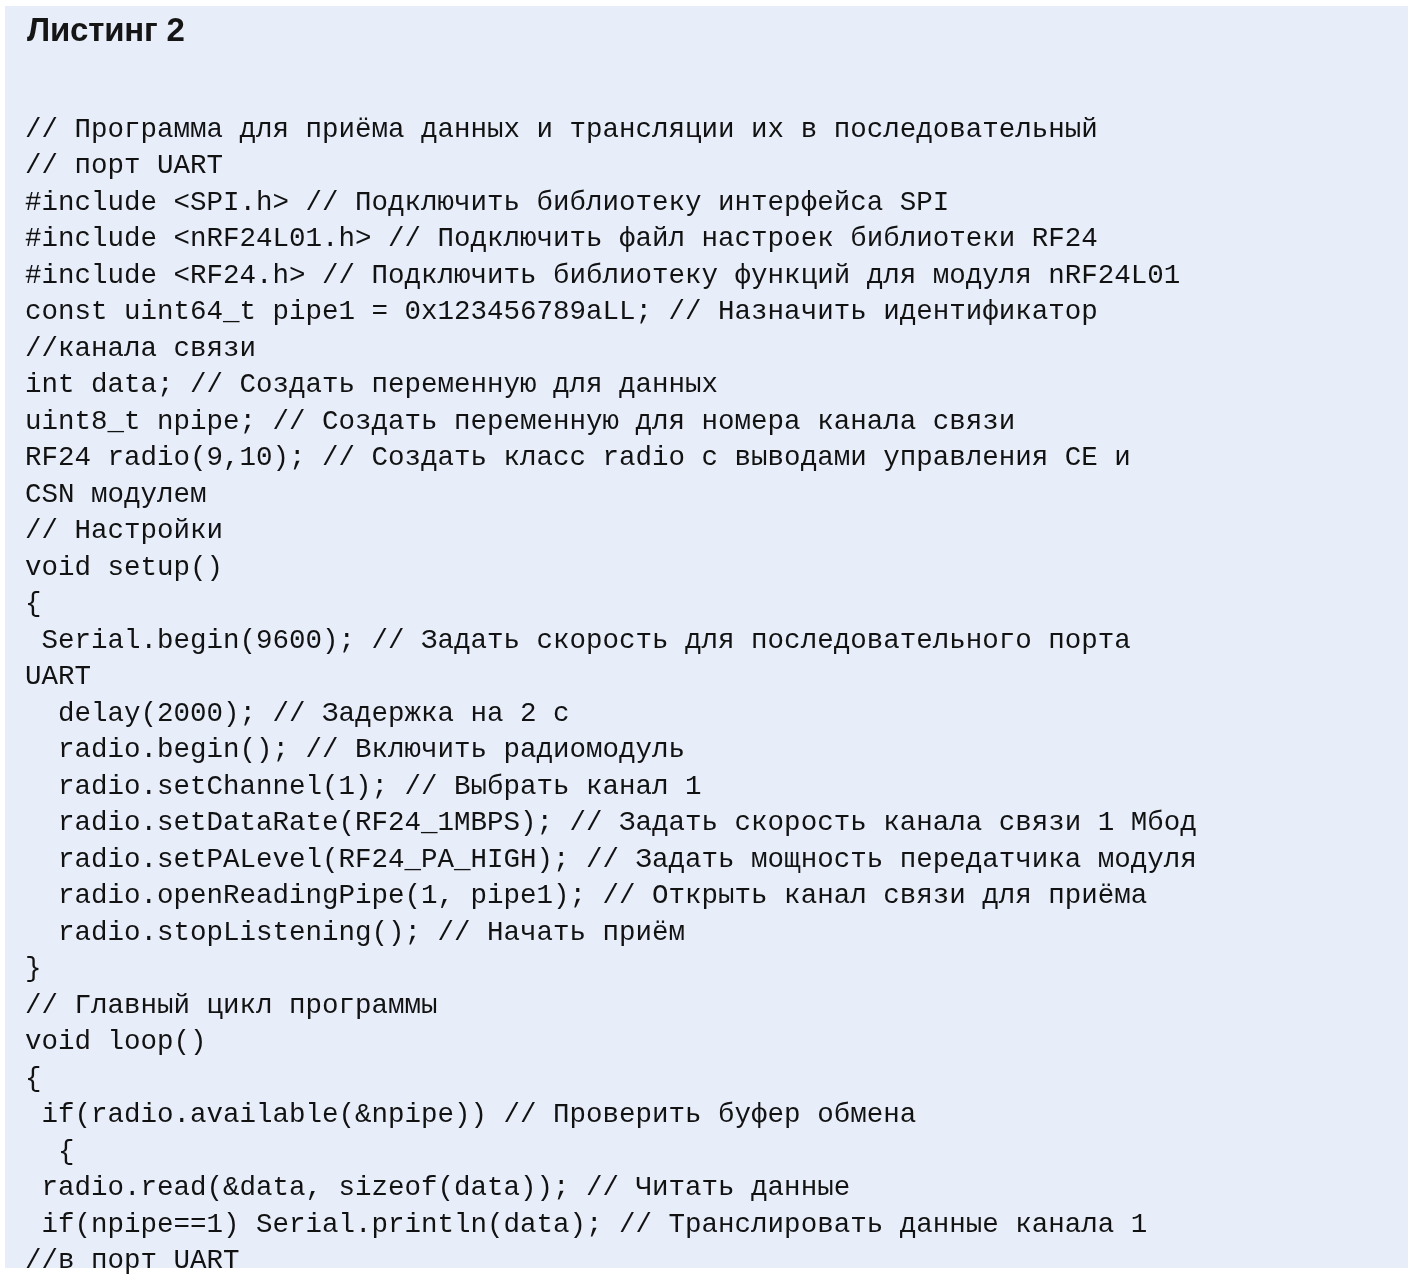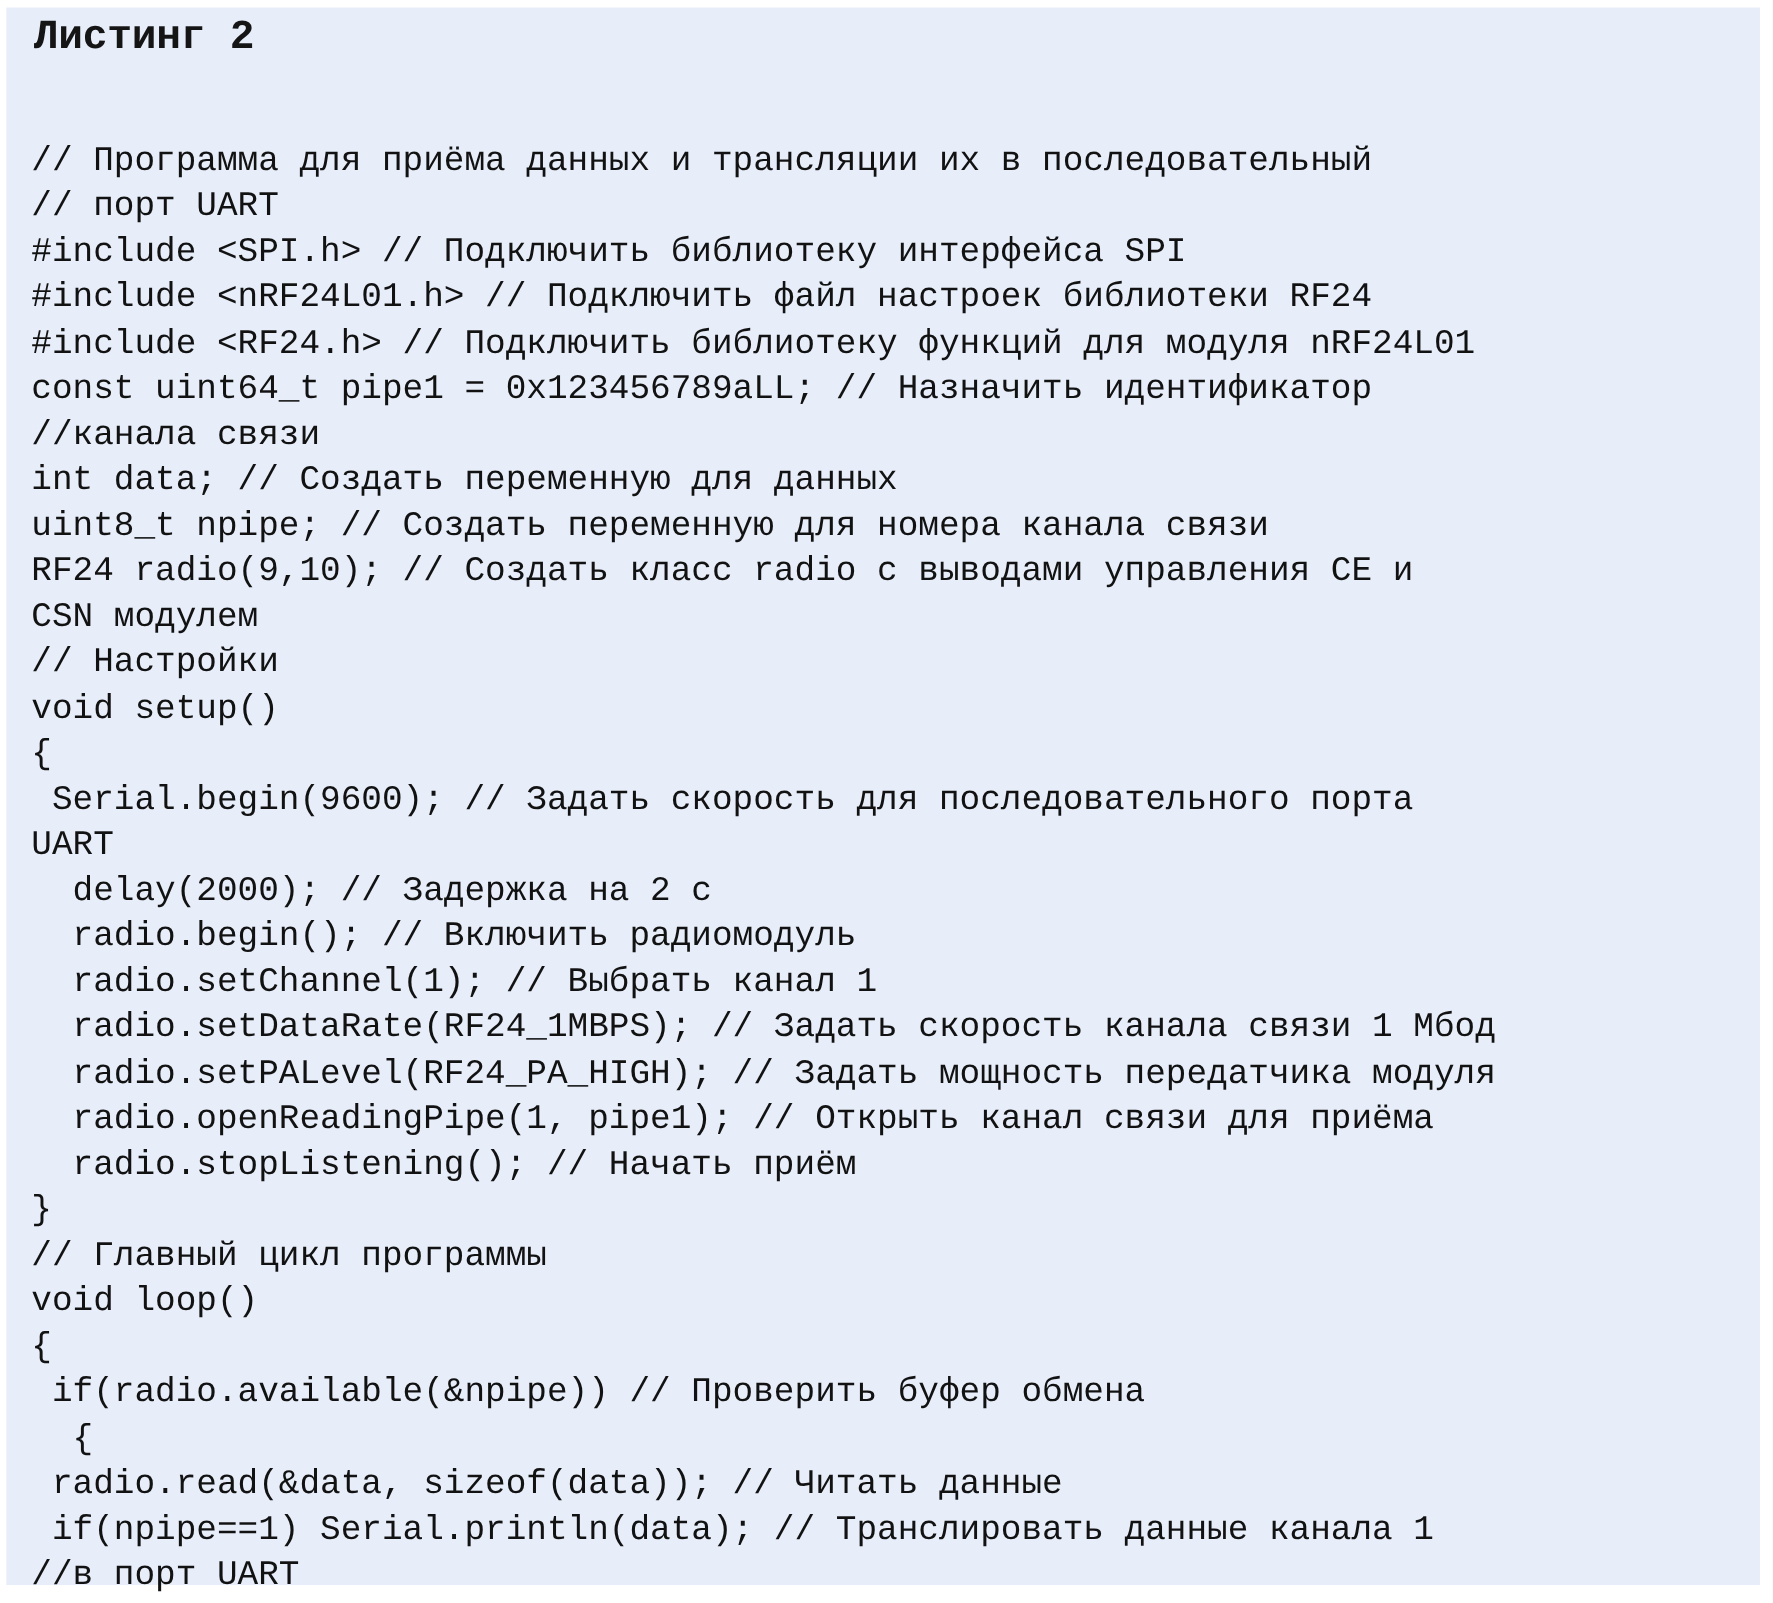--- a/index.html
+++ b/index.html
@@ -19,21 +19,21 @@
     top: 6px;
     width: 1403px;
     height: 1262px;
     background: #e7eefa;
     box-sizing: border-box;
   }
   #listing-title {
     position: absolute;
     left: 22px;
     top: 4px;
-    font-family: Liberation Mono, monospace;
+    font-family: Liberation Sans, sans-serif;
     font-weight: bold;
     font-size: 33px;
     line-height: 40px;
     color: #151515;
     letter-spacing: -0.2px;
     white-space: pre;
   }
   #code-block {
     position: absolute;
     left: 20px;

